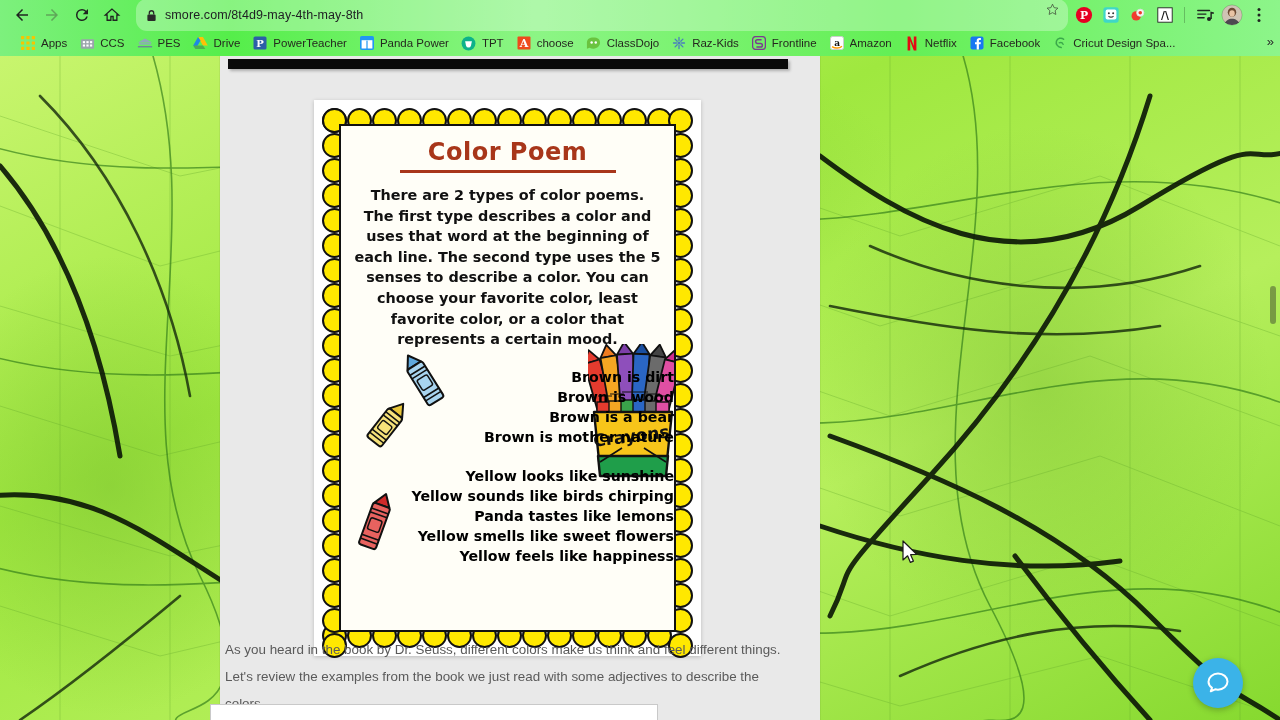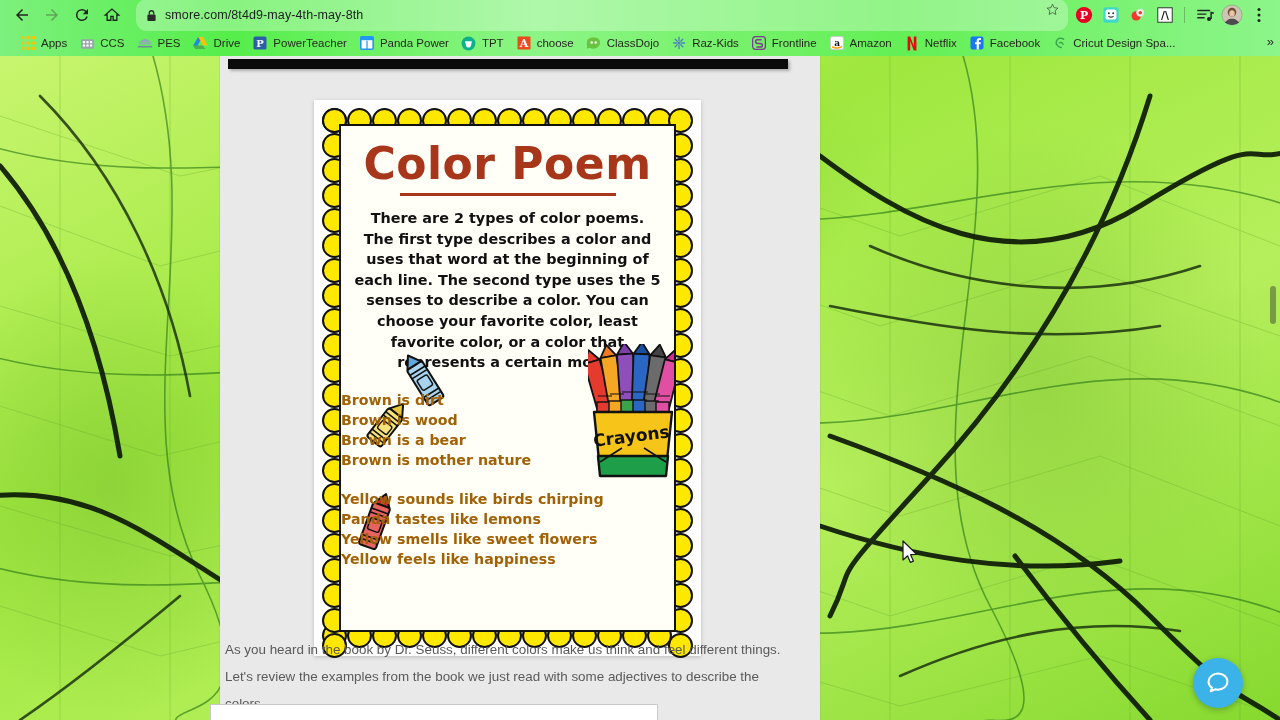--- a/index.html
+++ b/index.html
@@ -114,38 +114,38 @@
   #poster-white {
     position: absolute; left: 19px; top: 18px;
     width: 337px; height: 508px;
     background: #fffef7; border: 2px solid #111;
     z-index: 5; overflow: hidden;
   }
 
   #poster-title {
     text-align: center; margin-top: 12px;
     font-family: "DejaVu Sans", sans-serif;
-    font-size: 44px; font-weight: 700;
+    font-size: 24px; font-weight: 700;
     color: #a8361a; letter-spacing: 0.5px;
   }
   #title-rule {
     width: 216px; height: 3px; background: #a8361a;
     margin: 4px auto 0;
   }
   #poster-intro {
     margin: 12px 13px 0;
     text-align: center;
     font-family: "DejaVu Sans", sans-serif;
     font-size: 14.4px; font-weight: 600; line-height: 20.6px;
     color: #111;
   }
   .stanza {
-    text-align: left;
+    text-align: right;
     font-family: "DejaVu Sans", sans-serif;
-    font-weight: 600; color: #a16207;
+    font-weight: 600; color: #000000;
     position: relative; z-index: 3;
   }
   #stanza-brown { margin-top: 17px; font-size: 14.2px; line-height: 20px; }
   #stanza-yellow { margin-top: 19px; font-size: 14.2px; line-height: 20px; }
   .stanza div { white-space: nowrap; }
 
   .art { position: absolute; z-index: 2; }
   #art-crayon-blue { left: 60px; top: 222px; }
   #art-crayon-yellow { left: 18px; top: 273px; }
   #art-crayon-box { right: -2px; top: 218px; }
@@ -715,20 +715,21 @@
           </div>
 
           <div class="stanza" id="stanza-brown">
             <div>Brown is dirt</div>
             <div>Brown is wood</div>
             <div>Brown is a bear</div>
             <div>Brown is mother nature</div>
           </div>
 
           <div class="stanza" id="stanza-yellow">
+            <div>Yellow looks like sunshine</div>
             <div>Yellow sounds like birds chirping</div>
             <div>Panda tastes like lemons</div>
             <div>Yellow smells like sweet flowers</div>
             <div>Yellow feels like happiness</div>
           </div>
 
         </div>
       </div>
     </div>
 

